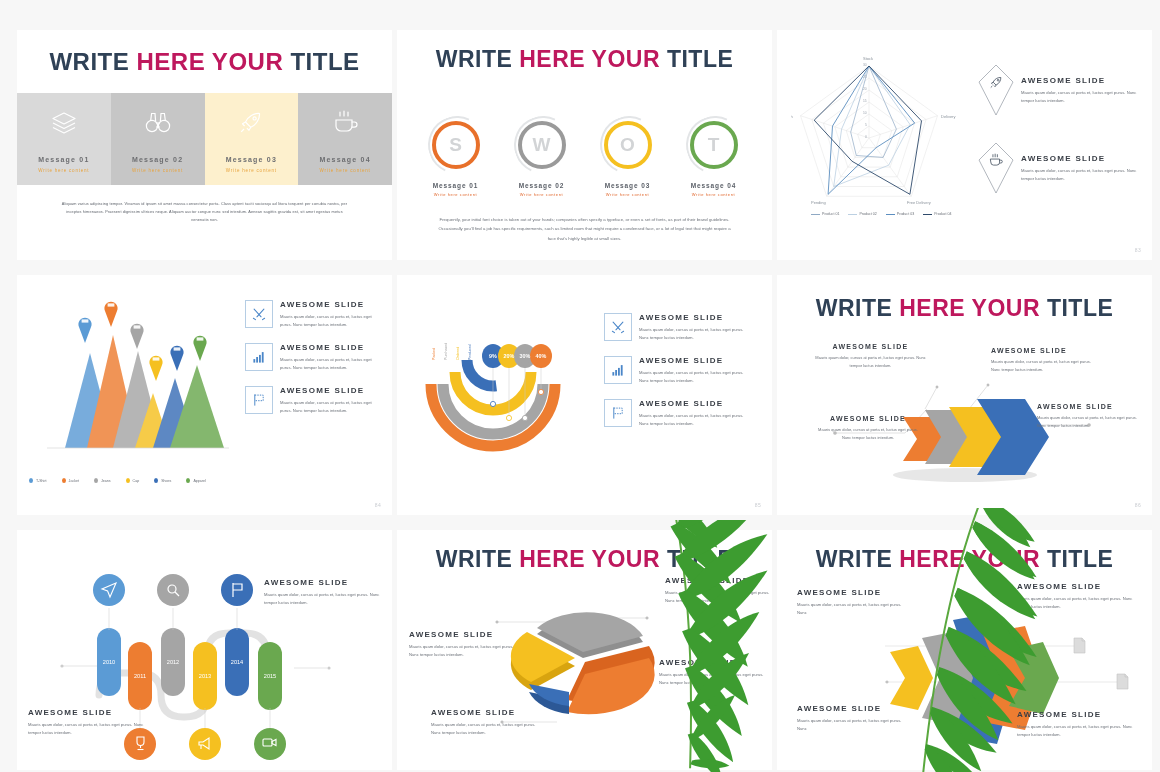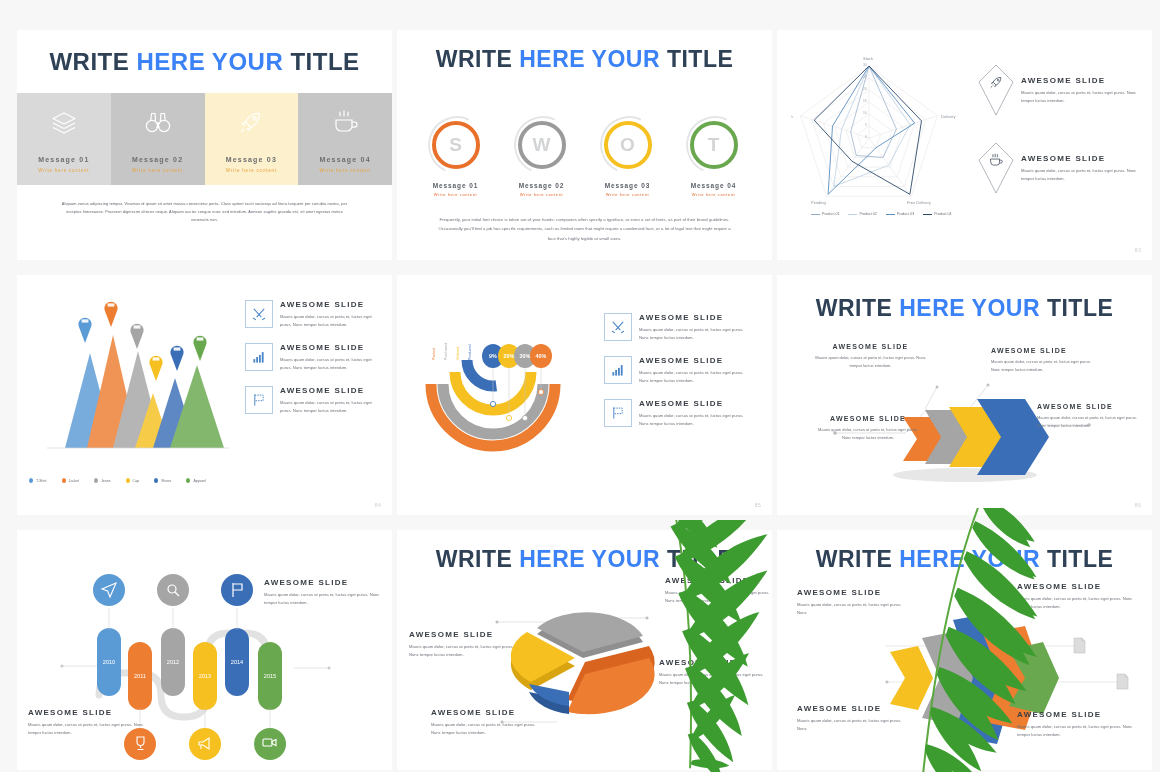--- a/index.html
+++ b/index.html
@@ -25,21 +25,21 @@
   .pagenum{
     position:absolute;right:11px;bottom:7px;
     font-size:5px;color:#c9ccd1;letter-spacing:.3px;
   }
 
   
   .bigtitle{
     text-align:center;font-weight:bold;letter-spacing:.5px;
     color:#2f4156;white-space:nowrap;
   }
-  .bigtitle .y{color:#3b82f6;}
+  .bigtitle .y{color:#be185d;}
 
   
   .s1-title{font-size:24px;margin-top:18px;}
   .tiles{display:flex;margin-top:17px;height:92px;}
   .tile{flex:1;position:relative;display:flex;flex-direction:column;
         align-items:center;justify-content:flex-start;padding-top:12px;box-sizing:border-box;}
   .tile.g1{background:#d9d9d9;}
   .tile.g2{background:#c6c6c6;}
   .tile.cream{background:#fdf0cd;}
   .tile .ic{height:34px;display:flex;align-items:center;justify-content:center;}

